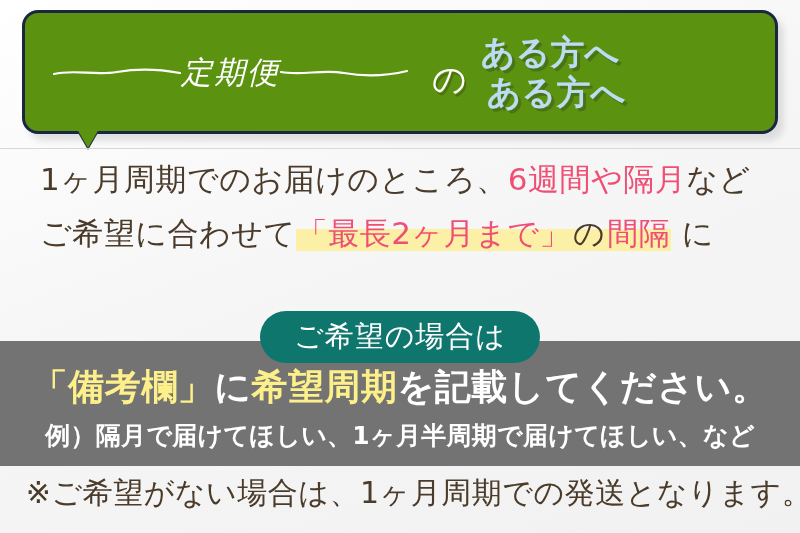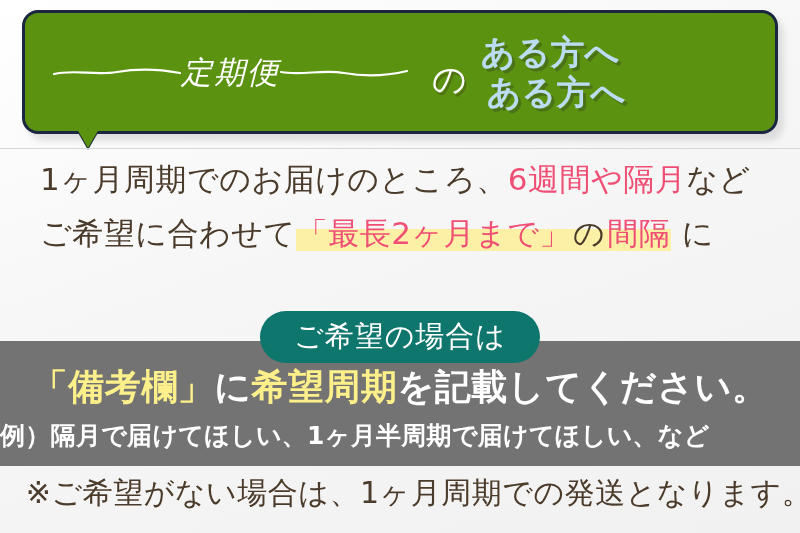--- a/index.html
+++ b/index.html
@@ -93,21 +93,21 @@
     position:absolute;left:0;top:341px;width:800px;height:125px;
     background:#737373;
   }
   .band-line-1{
     position:absolute;left:0;top:28px;width:800px;text-align:center;
     color:#ffffff;font-size:36px;line-height:1;white-space:nowrap;font-weight:700;
     letter-spacing:.5px;
   }
   .band-line-1 .y{color:#fdf08a;}
   .band-line-2{
-    position:absolute;left:0;top:82px;width:800px;
+    position:absolute;left:0;top:82px;width:800px;text-align:center;
     color:#ffffff;font-size:25px;line-height:1;white-space:nowrap;font-weight:700;
     letter-spacing:.3px;
   }
 
   
   .badge{
     position:absolute;left:50%;top:311px;transform:translateX(-50%);
     background:#0f766e;color:#ffffff;border-radius:26px;
     padding:7px 34px 9px;font-size:29px;line-height:1.25;white-space:nowrap;
     font-weight:400;letter-spacing:1px;z-index:5;

